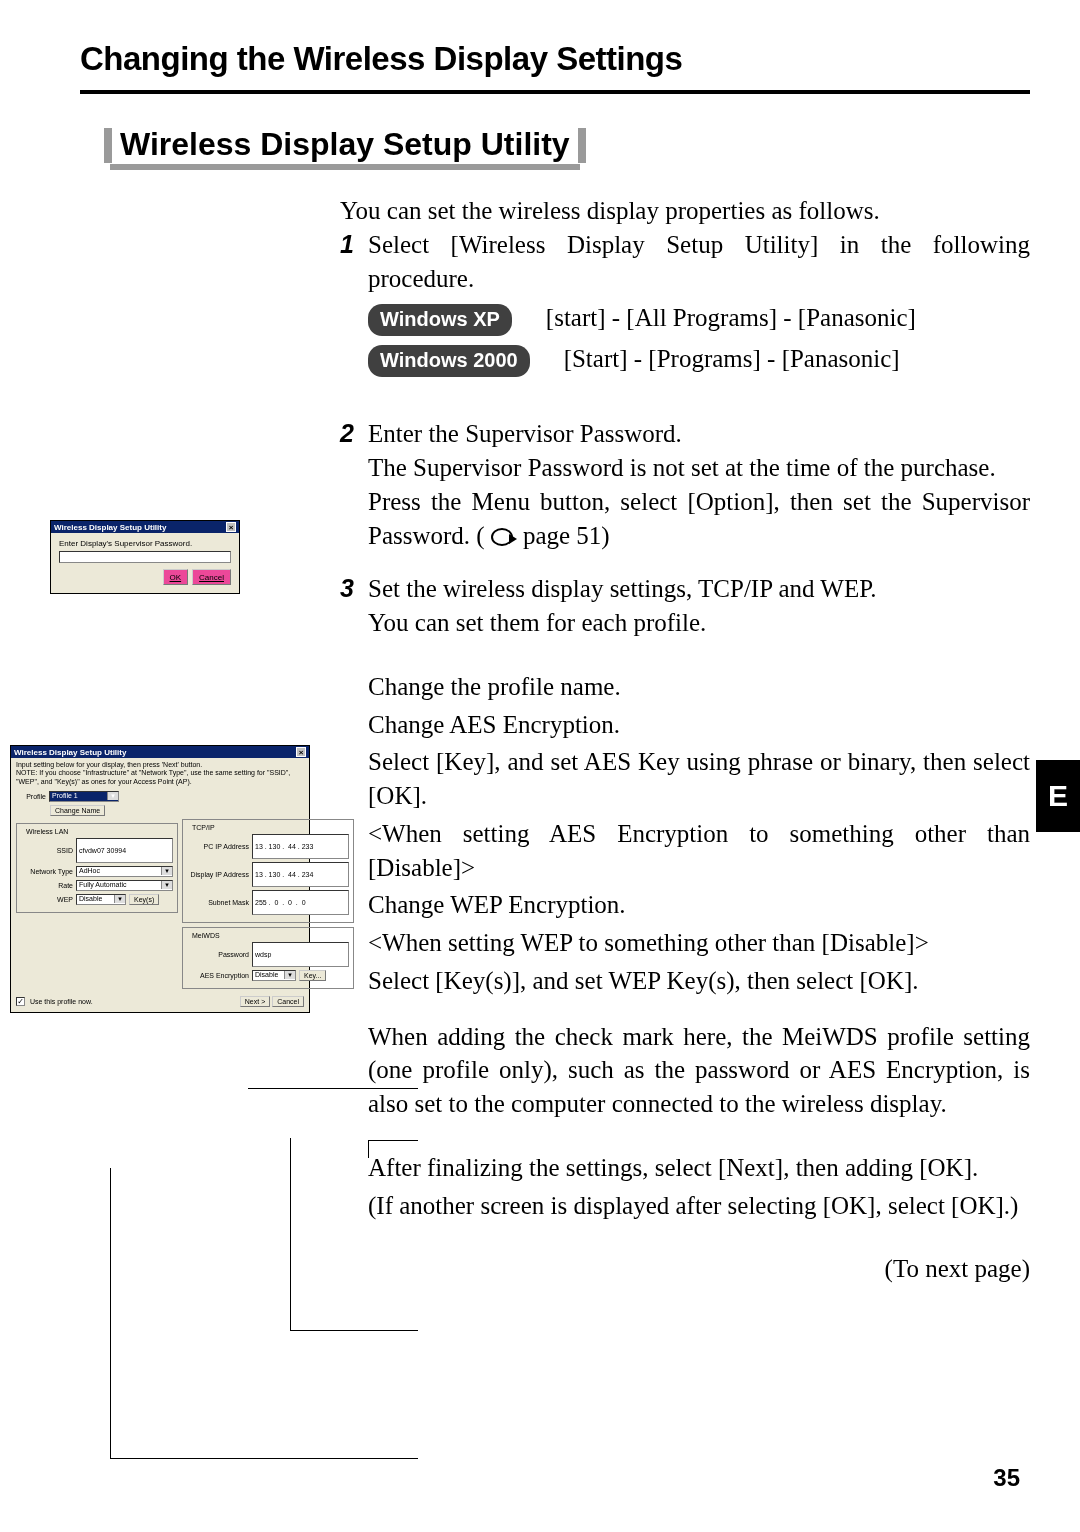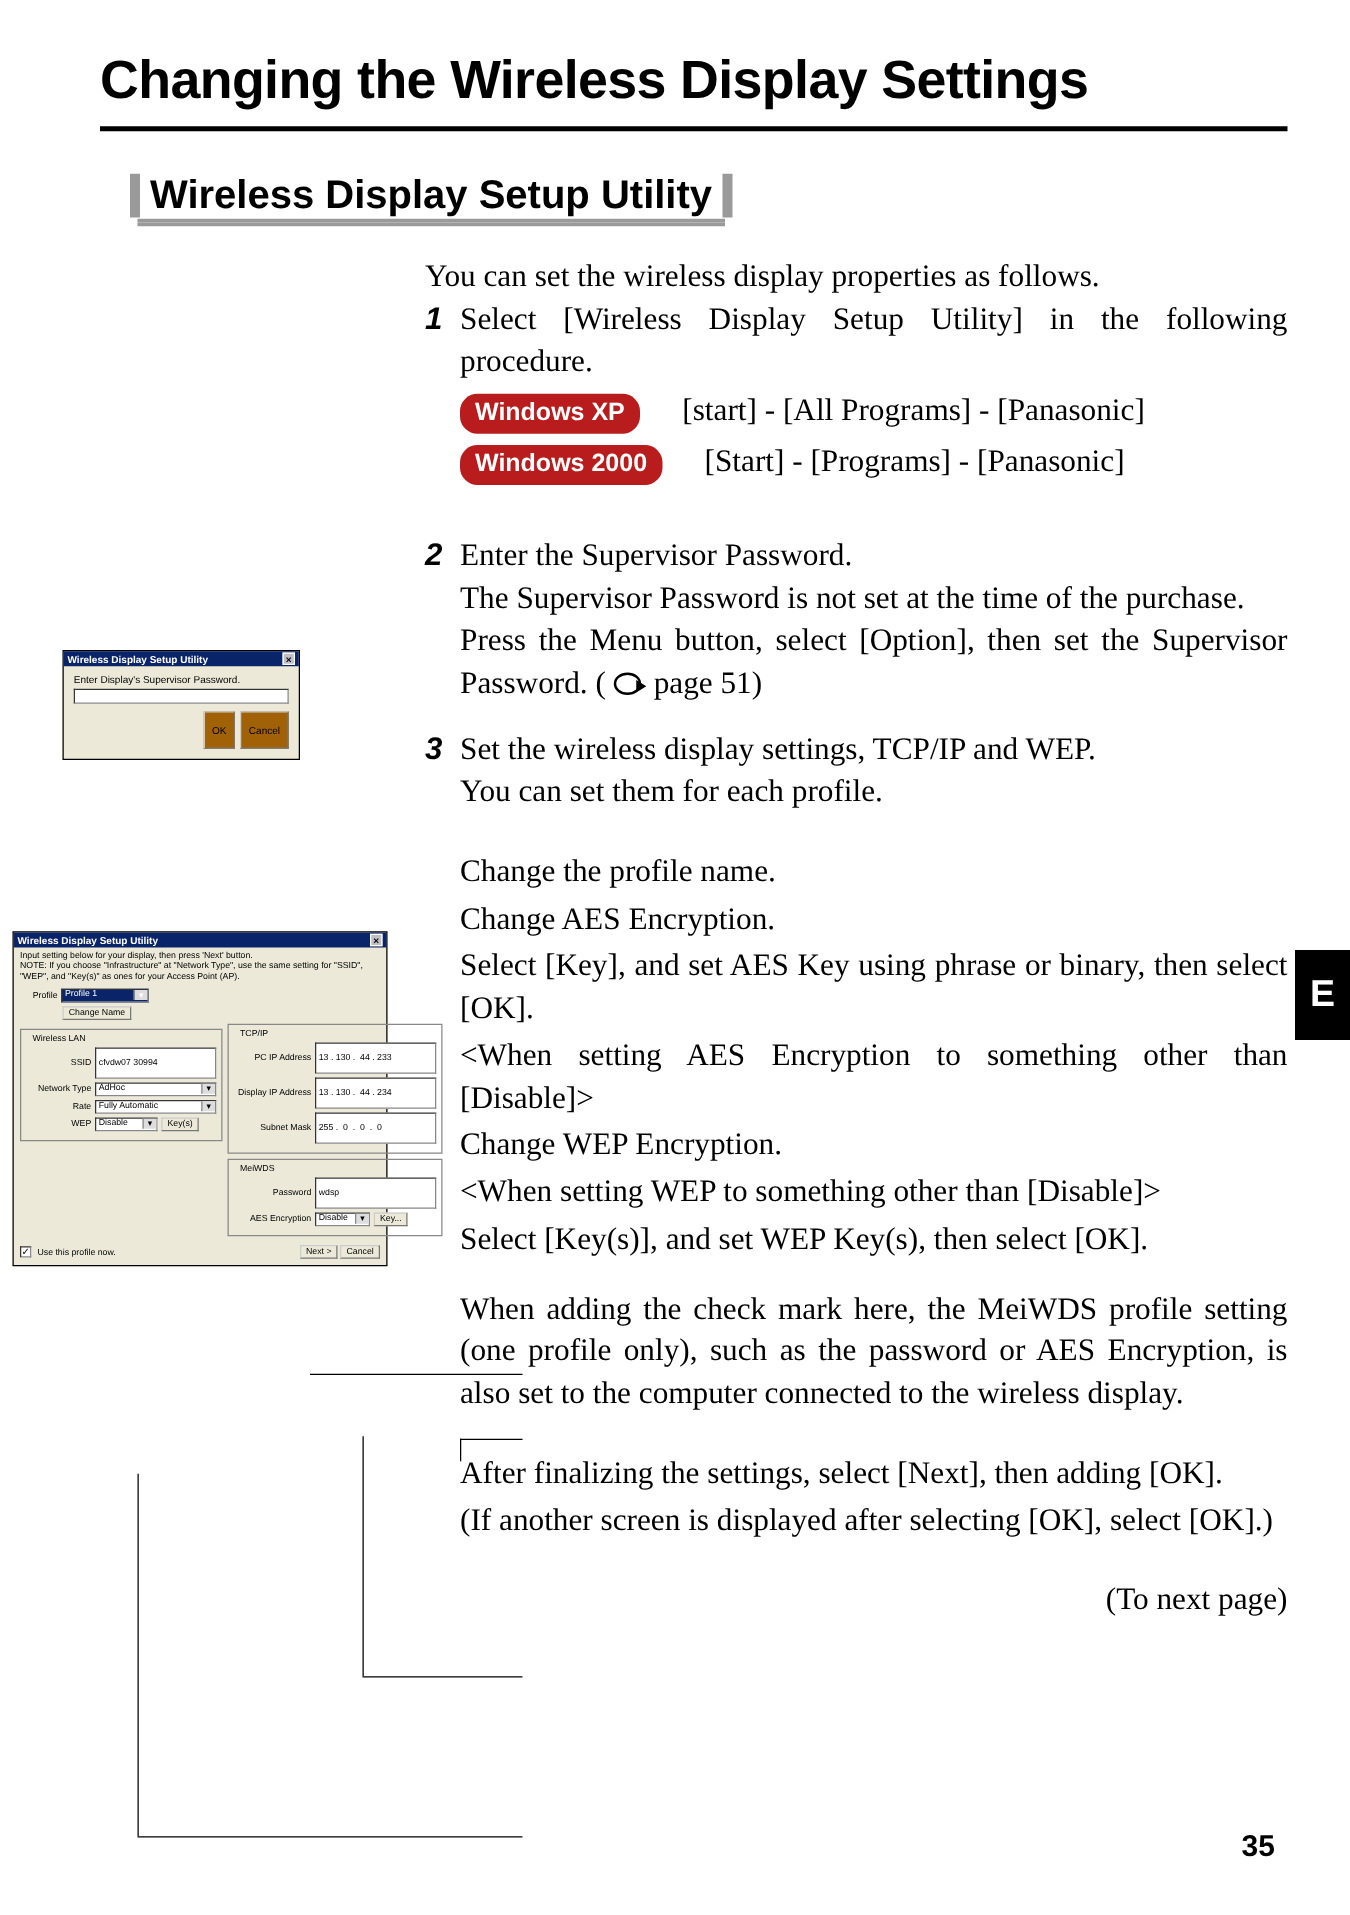--- a/index.html
+++ b/index.html
@@ -13,21 +13,21 @@
   }
   .page {
     position: relative;
     width: 100%;
     height: 100%;
     padding: 30px 50px 40px 80px;
   }
   .main-title {
     font-family: Arial, Helvetica, sans-serif;
     font-weight: 800;
-    font-size: 43px;
+    font-size: 33px;
     letter-spacing: -0.5px;
     border-bottom: 4px solid #000;
     padding: 10px 0 12px 0;
     margin-bottom: 30px;
   }
   .section-title-wrap {
     margin: 0 0 24px 30px;
   }
   .section-title {
     display: inline-block;
@@ -89,21 +89,21 @@
     font-family: Arial, Helvetica, sans-serif;
     font-weight: 700;
     font-style: italic;
     font-size: 25px;
     width: 28px;
     flex-shrink: 0;
   }
   .step-body { flex: 1; }
   .pill {
     display: inline-block;
-    background: #b91c1c;
+    background: #404040;
     color: #fff;
     font-family: Arial, Helvetica, sans-serif;
     font-weight: 700;
     font-size: 20px;
     border-radius: 14px;
     padding: 2px 12px 3px 12px;
     margin-right: 8px;
     vertical-align: 2px;
   }
   .os-line {
@@ -211,25 +211,26 @@
     margin-bottom: 6px;
   }
   .dlg-btns {
     display: flex;
     justify-content: flex-end;
     gap: 4px;
   }
   .dlg-btn {
     font-size: 8px;
     padding: 0 6px;
-    height: 30px;
+    height: 16px;
     line-height: 11px;
     border: 1px outset #ccc;
-    background: #a16207;
+    background: #ec4899;
     cursor: pointer;
+    text-decoration: underline;
   }
   
   .dlg-big {
     position: absolute;
     top: 745px;
     left: 10px;
     width: 300px;
     border: 1px solid #000;
     background: #ece9d8;
     font-family: Tahoma, sans-serif;

